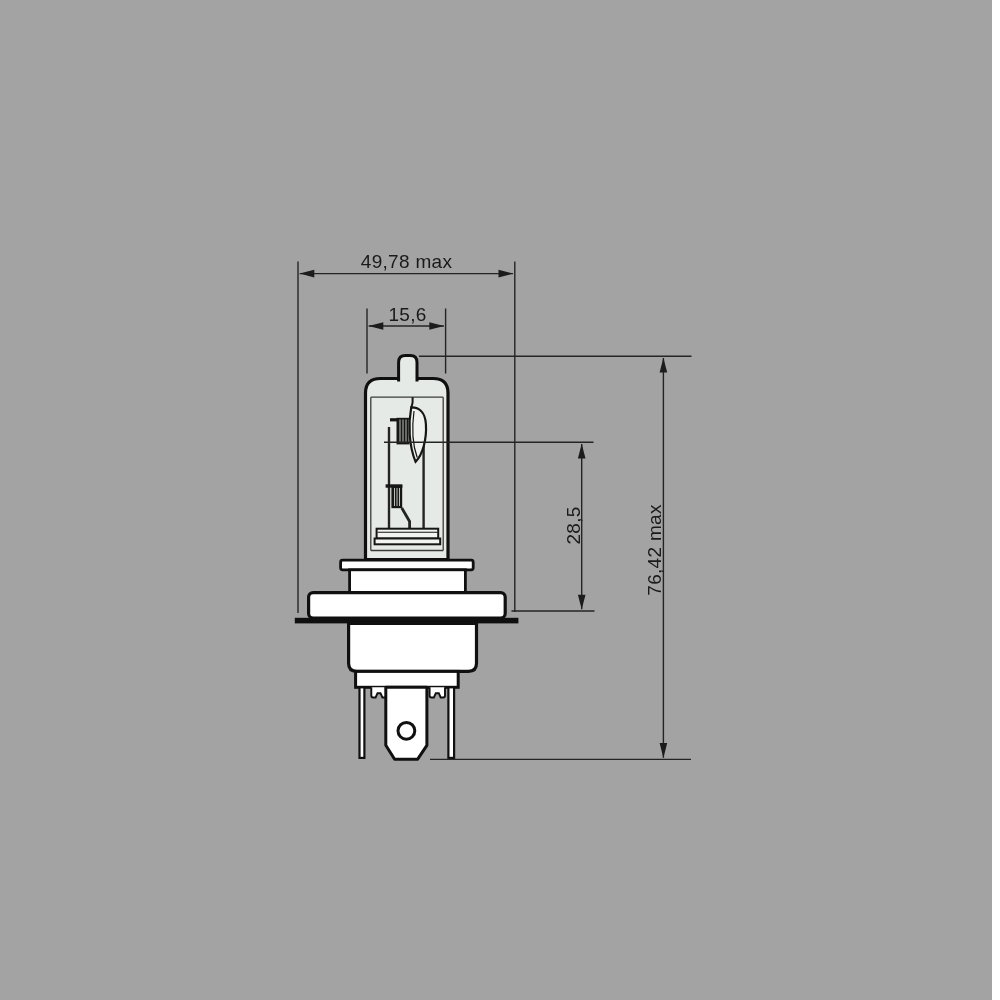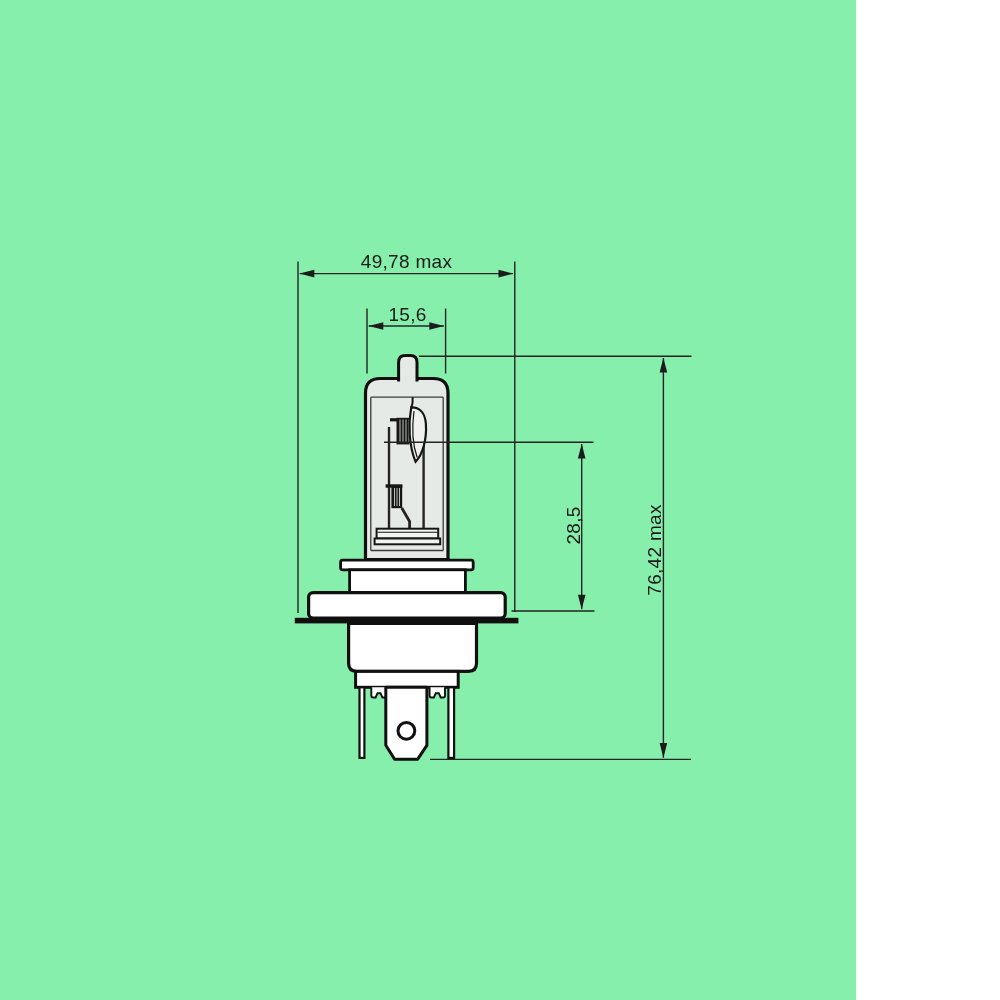--- a/index.html
+++ b/index.html
@@ -2,23 +2,23 @@
 <html><head>
 <meta charset="utf-8">
 <style>
   html, body {
     margin: 0;
     padding: 0;
     background: #ffffff;
   }
   .stage {
     position: relative;
-    width: 856px;
+    width: 992px;
     height: 1000px;
-    background: #86efac;
+    background: #a3a3a3;
     overflow: hidden;
   }
   svg.drawing {
     display: block;
     width: 1000px;
     height: 1000px;
   }
   svg.drawing text {
     font-family: "Liberation Sans", "DejaVu Sans", sans-serif;
     font-size: 19px;

